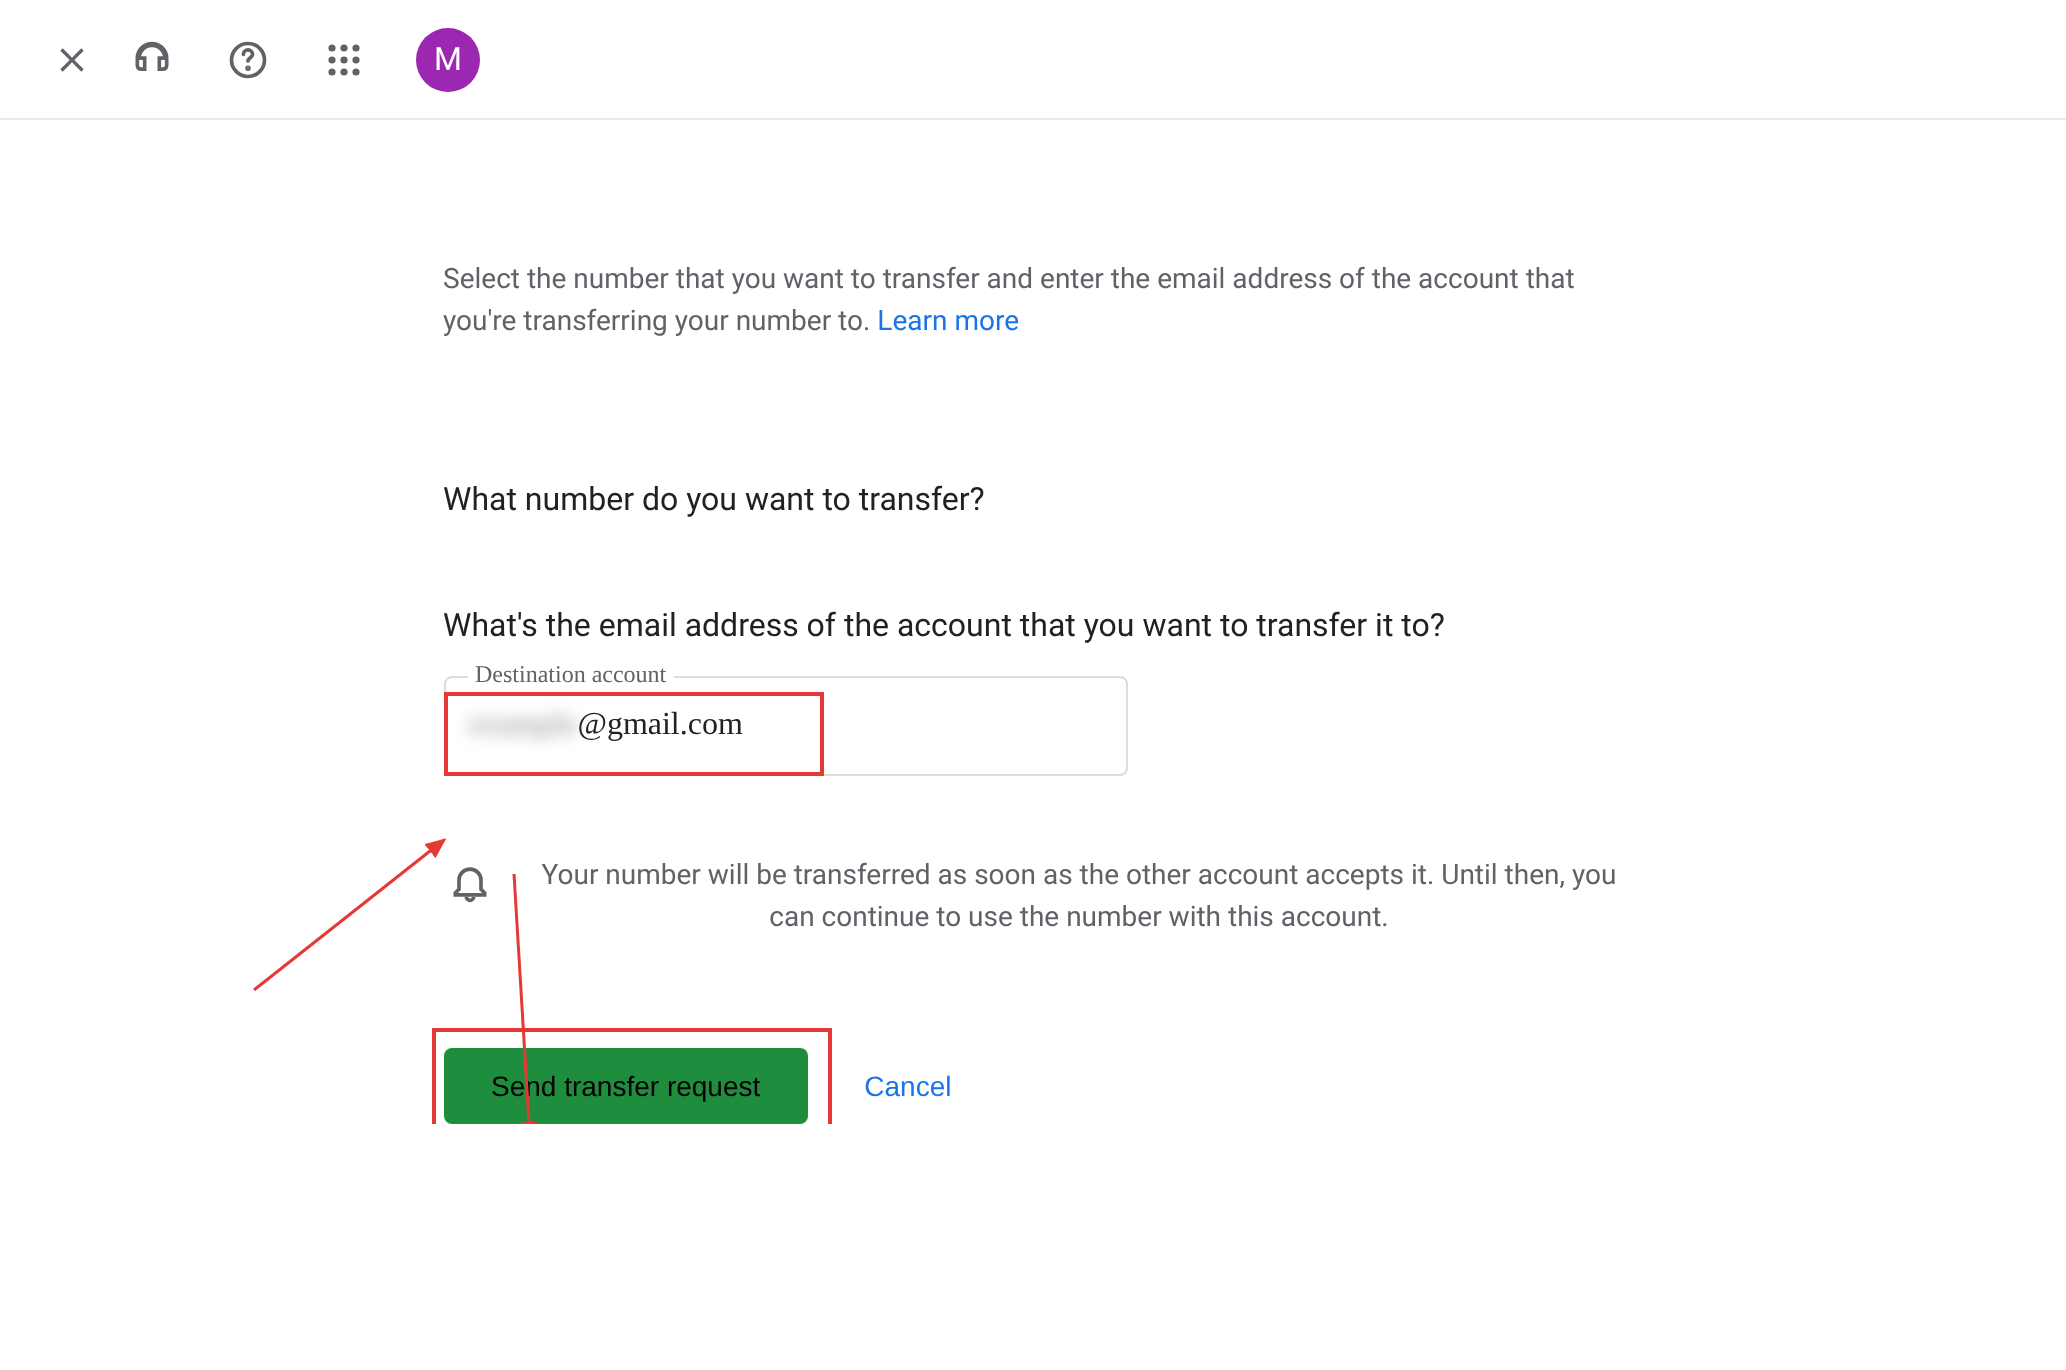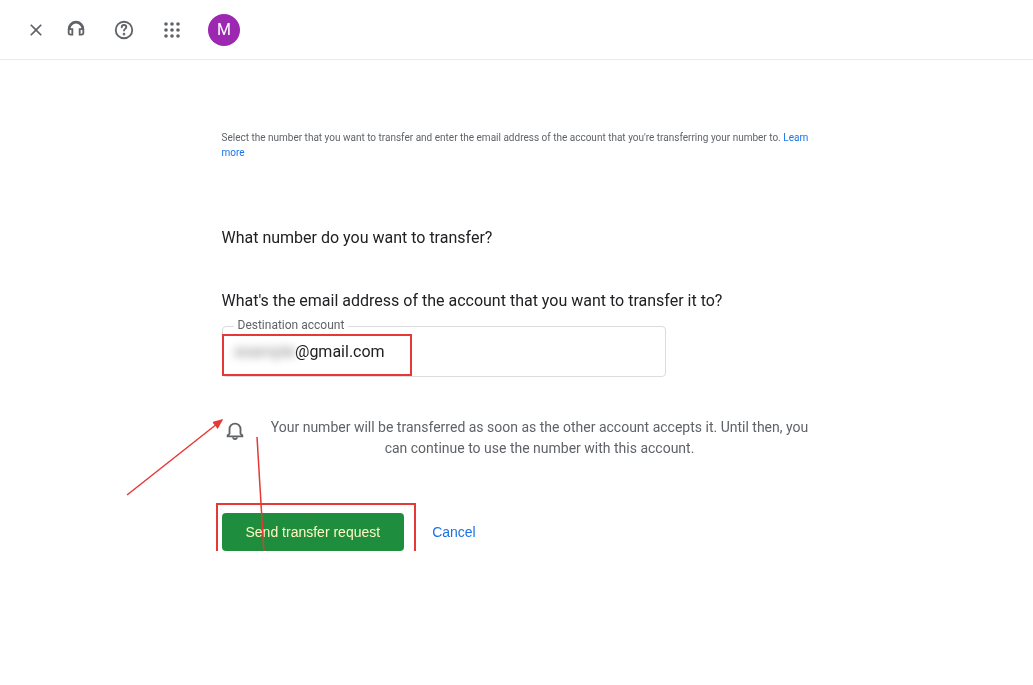--- a/index.html
+++ b/index.html
@@ -55,21 +55,21 @@
       position: relative;
     }
     
     .main-heading {
       font-size: 32px;
       font-weight: 400;
       color: #202124;
       margin-bottom: 14px;
     }
     .description {
-      font-size: 10px;
+      font-size: 14px;
       line-height: 1.5;
       color: #5f6368;
       margin-bottom: 68px;
     }
     .learn-more {
       color: #1a73e8;
       text-decoration: none;
     }
     
     .section-label {
@@ -93,22 +93,23 @@
     .blurred { filter: blur(4px); color: #888; }
     .chevron {
       position: absolute;
       right: 14px;
       top: 50%;
       transform: translateY(-50%);
     }
     
     .input-wrap {
       position: relative;
-      width: 444px;
+      width: 342px;
       margin-bottom: 40px;
+      font-family: Liberation Serif, serif;
     }
     .input-label {
       position: absolute;
       top: -8px;
       left: 12px;
       background: #fff;
       padding: 0 4px;
       font-size: 12px;
       color: #5f6368;
     }
@@ -139,21 +140,21 @@
     .info-text { font-size: 14px; line-height: 1.5; color: #5f6368; }
     
     .button-row {
       display: flex;
       align-items: center;
       gap: 20px;
       position: relative;
     }
     .btn-primary {
       background: #1e8e3e;
-      color: #fef9c3;
+      color: #000000;
       border: none;
       border-radius: 4px;
       padding: 11px 24px;
       font-size: 14px;
       font-weight: 500;
       cursor: pointer;
     }
     .btn-text {
       background: none;
       border: none;

